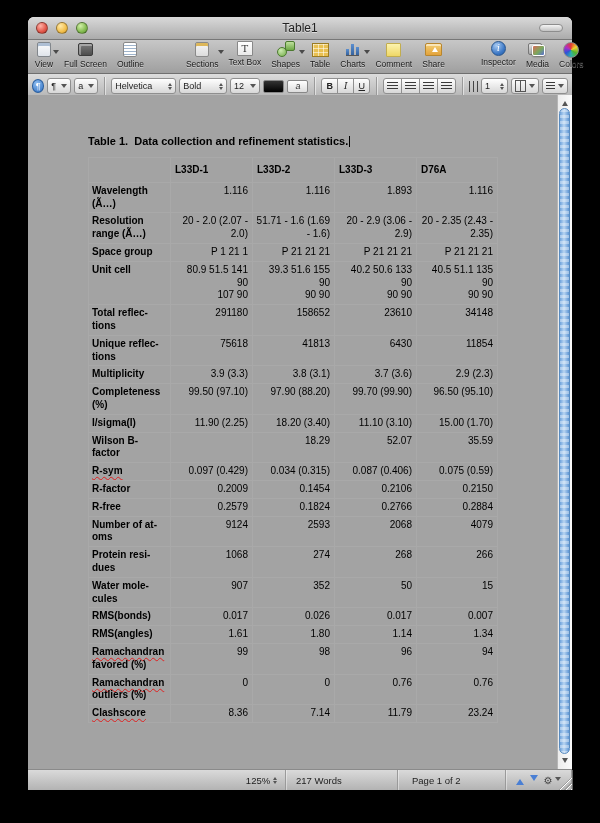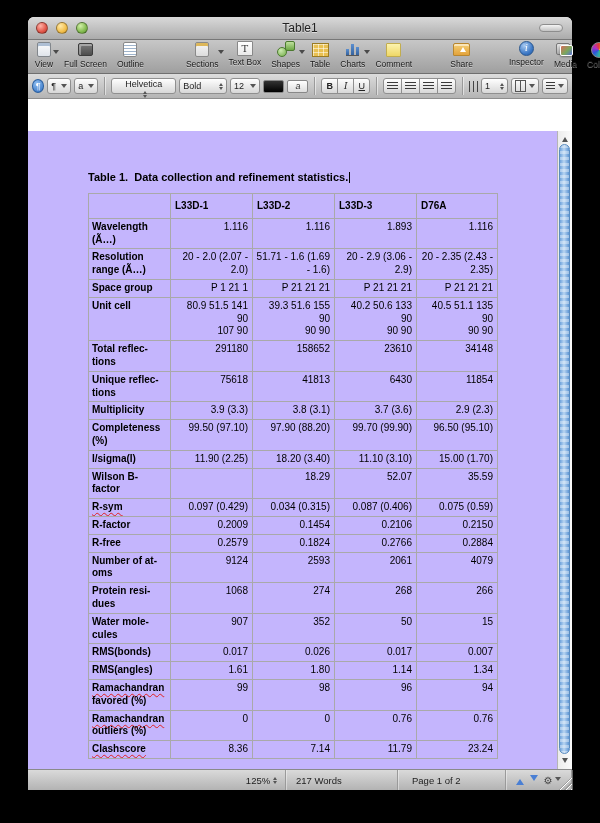--- a/index.html
+++ b/index.html
@@ -12,21 +12,21 @@
   .tl{width:12px;height:12px;border-radius:50%;border:1px solid rgba(0,0,0,.35);box-sizing:border-box;}
   .tl.red{background:radial-gradient(circle at 35% 30%,#ffb3a8,#e2574a 60%,#b53a2e);}
   .tl.yellow{background:radial-gradient(circle at 35% 30%,#ffe9a8,#f2bf4c 60%,#d1992a);}
   .tl.green{background:radial-gradient(circle at 35% 30%,#d2f0a8,#84bb51 60%,#5d9733);}
   .win-title{position:absolute;left:0;right:0;top:4px;text-align:center;font-size:12px;font-weight:normal;color:#222;text-shadow:0 1px 0 rgba(255,255,255,.5);}
   .capsule{position:absolute;right:9px;top:7px;width:24px;height:8px;border-radius:4px;background:linear-gradient(#f4f4f4,#c2c2c2);border:1px solid #8d8d8d;box-sizing:border-box;}
   
   .toolbar{height:32px;background:linear-gradient(#c7c7c7,#9f9f9f);border-bottom:1px solid #6f6f6f;display:flex;align-items:flex-start;padding:1px 0 0 6px;}
   .tb-item{position:relative;display:flex;flex-direction:column;align-items:center;margin-right:10px;cursor:default;}
   .tb-item:nth-child(4){margin-left:32px;}
-  .tb-item:nth-child(10){margin-left:28px;}
+  .tb-item:nth-child(10){}
   .tb-item:nth-child(11){margin-left:26px;}
   .tb-label{font-size:8.5px;color:#1a1a1a;text-shadow:0 1px 0 rgba(255,255,255,.45);white-space:nowrap;margin-top:1px;}
   .tbi{width:20px;height:17px;display:flex;align-items:center;justify-content:center;position:relative;font-size:0;}
   .tb-dd{position:absolute;right:-5px;top:9px;width:0;height:0;border:3px solid transparent;border-top:4px solid #4a4a4a;}
   .i-view::before{content:"";width:12px;height:13px;border:1px solid #82878c;border-radius:2px;background:linear-gradient(#fdfdfd,#dfe4ea) ;box-shadow:inset 0 3px 0 #aebfd4;}
   .i-fullscreen::before{content:"";width:13px;height:11px;border:1px solid #3c3c3c;border-radius:2px;background:linear-gradient(#7b7b7b,#4d4d4d);box-shadow:inset 2px 2px 0 rgba(255,255,255,.35);}
   .i-outline::before{content:"";width:12px;height:13px;border:1px solid #888;border-radius:2px;background:repeating-linear-gradient(to bottom,#fff 0 2px,#9fb4cc 2px 3px) #fff;}
   .i-sections::before{content:"";width:12px;height:13px;border:1px solid #8a8a8a;border-radius:2px;background:linear-gradient(#f7f7f7,#dcdcdc);box-shadow:inset 0 3px 0 #ddb75a;}
   .i-textbox{font-family:"DejaVu Serif",serif;font-size:10px;color:#333;}
   .i-textbox{width:14px;height:13px;border:1px solid #888;background:linear-gradient(#fff,#e9e9e9);border-radius:1px;}
@@ -49,41 +49,41 @@
   .formatbar{height:24px;background:linear-gradient(#dcdcdc,#b4b4b4);border-bottom:1px solid #8e8e8e;display:flex;align-items:center;padding:0 4px;gap:3px;}
   .fb-sep{width:1px;height:18px;background:#9a9a9a;margin:0 3px;box-shadow:1px 0 0 rgba(255,255,255,.5);}
   .para-toggle{width:14px;height:14px;border-radius:50%;background:radial-gradient(circle at 35% 28%,#8cbcf0,#2f6fc2);border:1px solid #2b5f9e;color:#fff;font-size:9px;line-height:13px;text-align:center;box-sizing:border-box;}
   .fb-btn,.fb-select,.fb-combo{height:16px;box-sizing:border-box;border:1px solid #8f8f8f;border-radius:3px;background:linear-gradient(#fefefe,#d7d7d7);display:flex;align-items:center;font-size:9px;color:#222;padding:0 3px;position:relative;}
   .fb-btn{min-width:24px;justify-content:space-between;}
   .stepper{display:flex;flex-direction:column;margin-left:3px;}
   .stepper::before{content:"";border:2.5px solid transparent;border-bottom:3.5px solid #555;margin-bottom:1px;}
   .stepper::after{content:"";border:2.5px solid transparent;border-top:3.5px solid #555;}
   .dd-arrow{width:0;height:0;border:3px solid transparent;border-top:4px solid #555;margin-left:3px;margin-top:3px;}
   .fb-select{justify-content:space-between;}
-  .sel-font{width:74px;flex-direction:column;}
+  .sel-font{width:74px;}
   .sel-style{width:54px;}
   .combo-size{width:34px;justify-content:space-between;}
   .swatch{width:24px;height:13px;border:1px solid #888;border-radius:2px;box-sizing:border-box;}
   .swatch.black{background:linear-gradient(#333,#000);}
   .swatch.textcolor{background:linear-gradient(#fff,#ddd);font-size:9px;font-style:italic;text-align:center;line-height:11px;color:#333;}
   .fb-group{display:flex;}
   .fb-group .fb-btn{border-radius:0;margin-left:-1px;min-width:17px;justify-content:center;}
   .fb-group .fb-btn:first-child{border-radius:3px 0 0 3px;margin-left:0;}
   .fb-group .fb-btn:last-child{border-radius:0 3px 3px 0;}
   .b-bold{font-weight:bold;}
   .b-italic{font-style:italic;font-family:"DejaVu Serif",serif;}
   .b-under{text-decoration:underline;}
   .align-ic{width:11px;height:9px;background:repeating-linear-gradient(to bottom,#3a3a3a 0 1px,transparent 1px 3px);}
   .spacing-ic{font-size:9px;color:#333;display:flex;align-items:center;}
   .spacing-ic::before{content:"";width:7px;height:11px;border-left:1px solid #444;border-right:1px solid #444;background:linear-gradient(#444,#444) center/1px 100% no-repeat;}
   .cols-ic{width:12px;height:10px;border:1px solid #555;background:linear-gradient(90deg,transparent 0 4px,#555 4px 5px,transparent 5px 9px,#555 9px 10px,transparent 10px);}
   .list-ic{width:12px;height:9px;background:repeating-linear-gradient(to bottom,#3a3a3a 0 1px,transparent 1px 3px);}
   .fb-list{margin-left:auto;}
   
-  .content{position:absolute;top:78px;bottom:20px;left:0;right:0;background:#c4b5fd;overflow:hidden;margin-top:36px;}
+  .content{position:absolute;top:78px;bottom:20px;left:0;right:0;background:#a3a3a3;overflow:hidden;}
   .docpage{position:absolute;inset:0;right:15px;}
   .doc-title{position:absolute;left:60px;top:40px;font-size:11px;font-weight:bold;color:#000;white-space:pre;}
   .caret{display:inline-block;width:1px;height:11px;background:#000;vertical-align:-2px;margin-left:1px;}
   table.stats{position:absolute;left:60px;top:62px;width:410px;border-collapse:collapse;table-layout:fixed;font-size:10px;line-height:1.28;color:#000;}
   table.stats th,table.stats td{border:1px solid #a9a9a9;vertical-align:top;white-space:pre-line;overflow:hidden;}
   table.stats thead th{font-weight:bold;text-align:left;padding:6px 4px 5px;}
   table.stats th.rowh{font-weight:bold;text-align:left;padding:2px 3px 2px 3px;}
   table.stats td{text-align:right;padding:2px 4px 2px 2px;}
   .sq{text-decoration:underline;text-decoration-style:wavy;text-decoration-color:#e02020;text-decoration-thickness:1px;text-underline-offset:2px;text-decoration-skip-ink:none;}
   
@@ -367,21 +367,21 @@
                 <td>0.2579</td>
                 <td>0.1824</td>
                 <td>0.2766</td>
                 <td>0.2884</td>
               </tr>
               <tr>
                 <th class="rowh">Number of at-
 oms</th>
                 <td>9124</td>
                 <td>2593</td>
-                <td>2061</td>
+                <td>2068</td>
                 <td>4079</td>
               </tr>
               <tr>
                 <th class="rowh">Protein resi-
 dues</th>
                 <td>1068</td>
                 <td>274</td>
                 <td>268</td>
                 <td>266</td>
               </tr>

